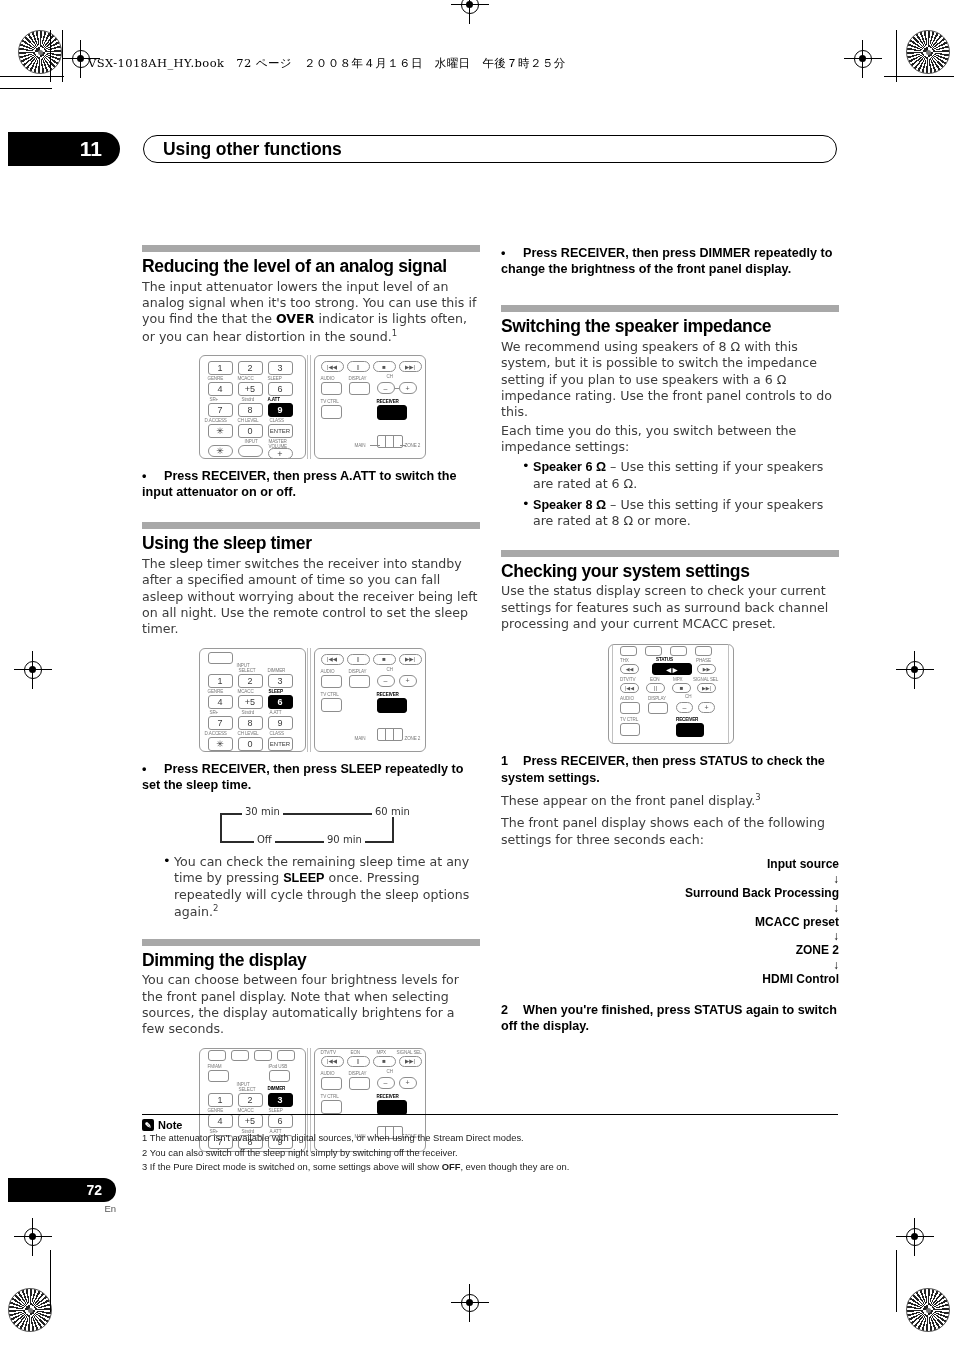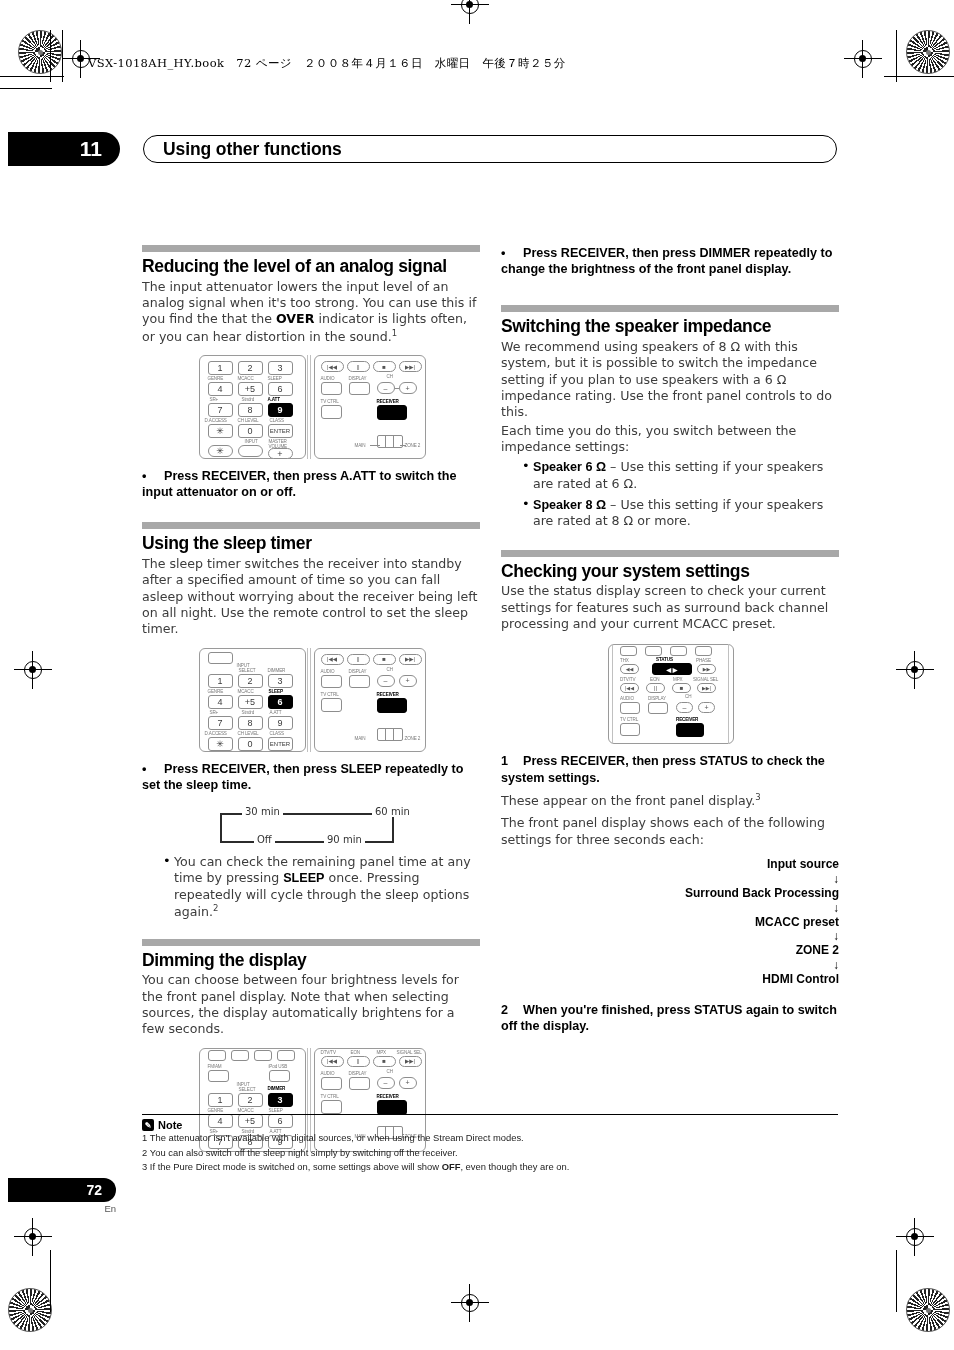--- a/index.html
+++ b/index.html
@@ -422,21 +422,21 @@
     <div class="cyc-line" style="left:6px;top:38px;width:174px;height:1.5px;"></div>
     <div class="cyc-line" style="left:6px;top:10px;width:1.5px;height:29px;"></div>
     <div class="cyc-line" style="left:178px;top:10px;width:1.5px;height:29px;"></div>
     <div class="cyc-lbl" style="left:28px;top:3px;">30 min</div>
     <div class="cyc-lbl" style="left:110px;top:3px;margin-left:48px;">60 min</div>
     <div class="cyc-lbl" style="left:40px;top:31px;">Off</div>
     <div class="cyc-lbl" style="left:110px;top:31px;">90 min</div>
   </div>
 
   <ul class="sub">
-    <li><span>You can check the remaining panel time at any time by pressing </span><b>SLEEP</b><span> once. Pressing repeatedly will cycle through the sleep options again.</span><sup class="fn">2</sup></li>
+    <li><span>You can check the remaining sleep time at any time by pressing </span><b>SLEEP</b><span> once. Pressing repeatedly will cycle through the sleep options again.</span><sup class="fn">2</sup></li>
   </ul>
 
   <div class="sec-rule" style="margin-top:18px;"></div>
   <h2 class="sec-title">Dimming the display</h2>
   <p class="body">You can choose between four brightness levels for the front panel display. Note that when selecting sources, the display automatically brightens for a few seconds.</p>
 
   <div class="remote">
     <div class="panel pL"></div>
     <div class="panel pR"></div>
     <div class="rail" style="left:108px;"></div>

